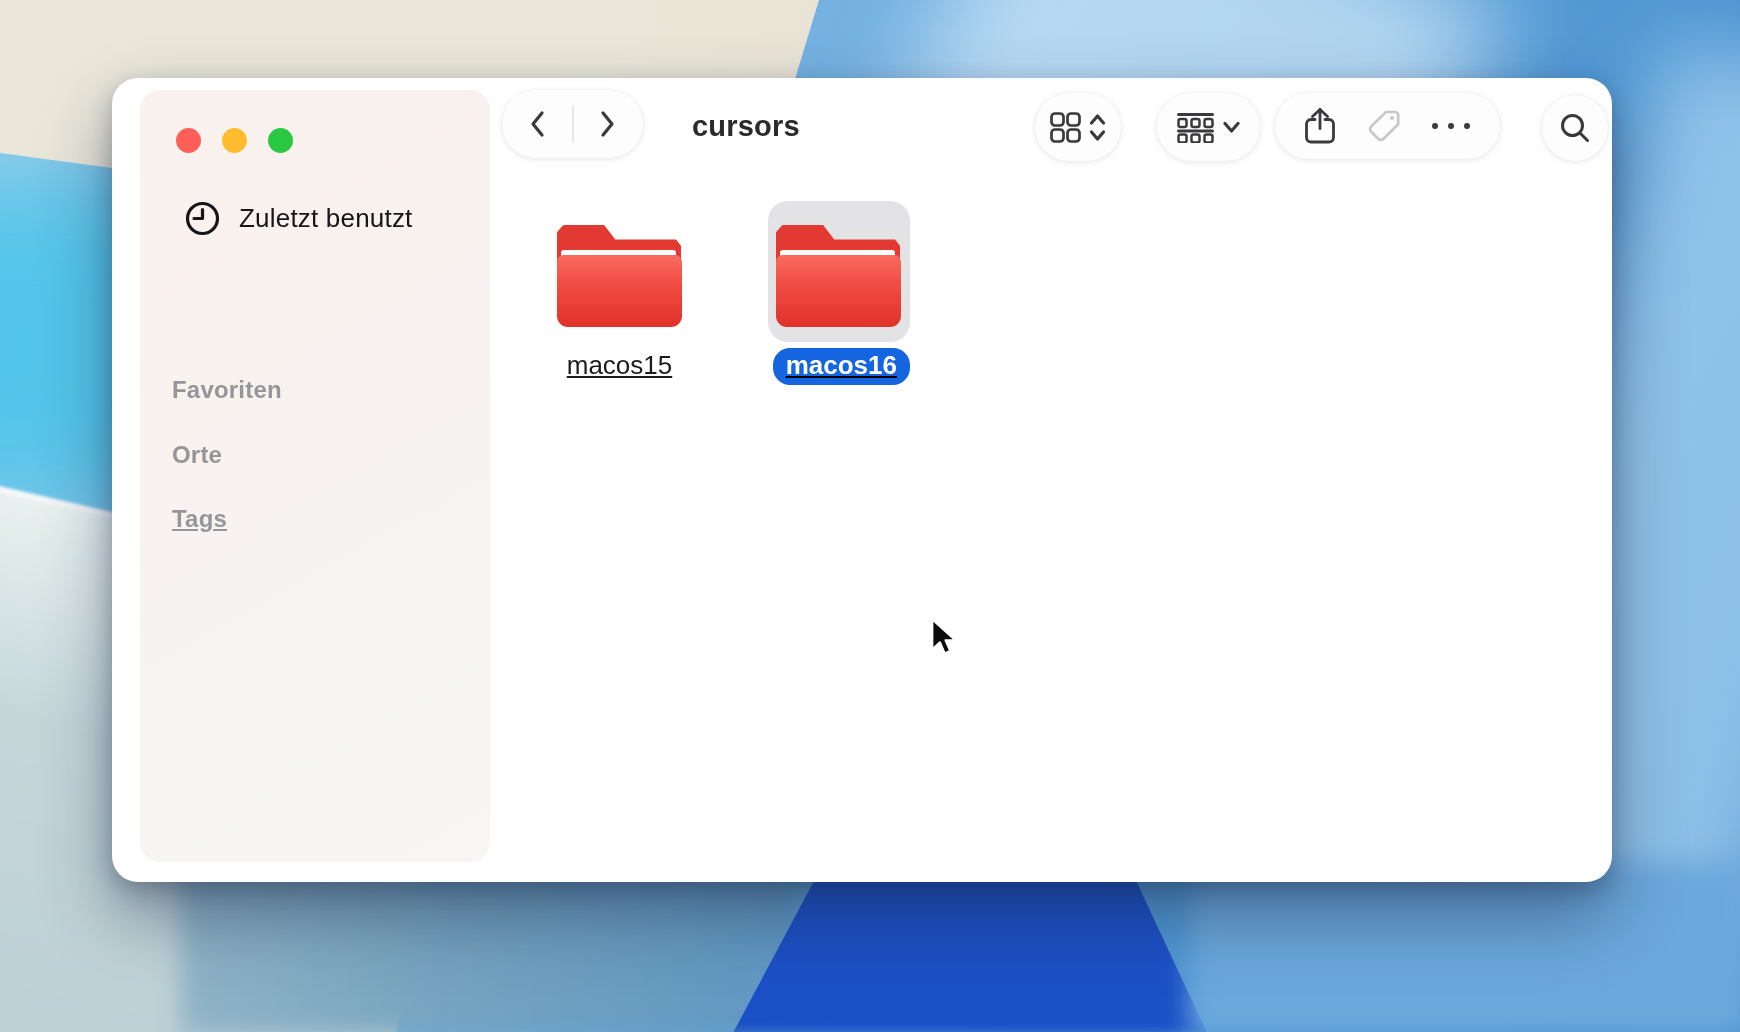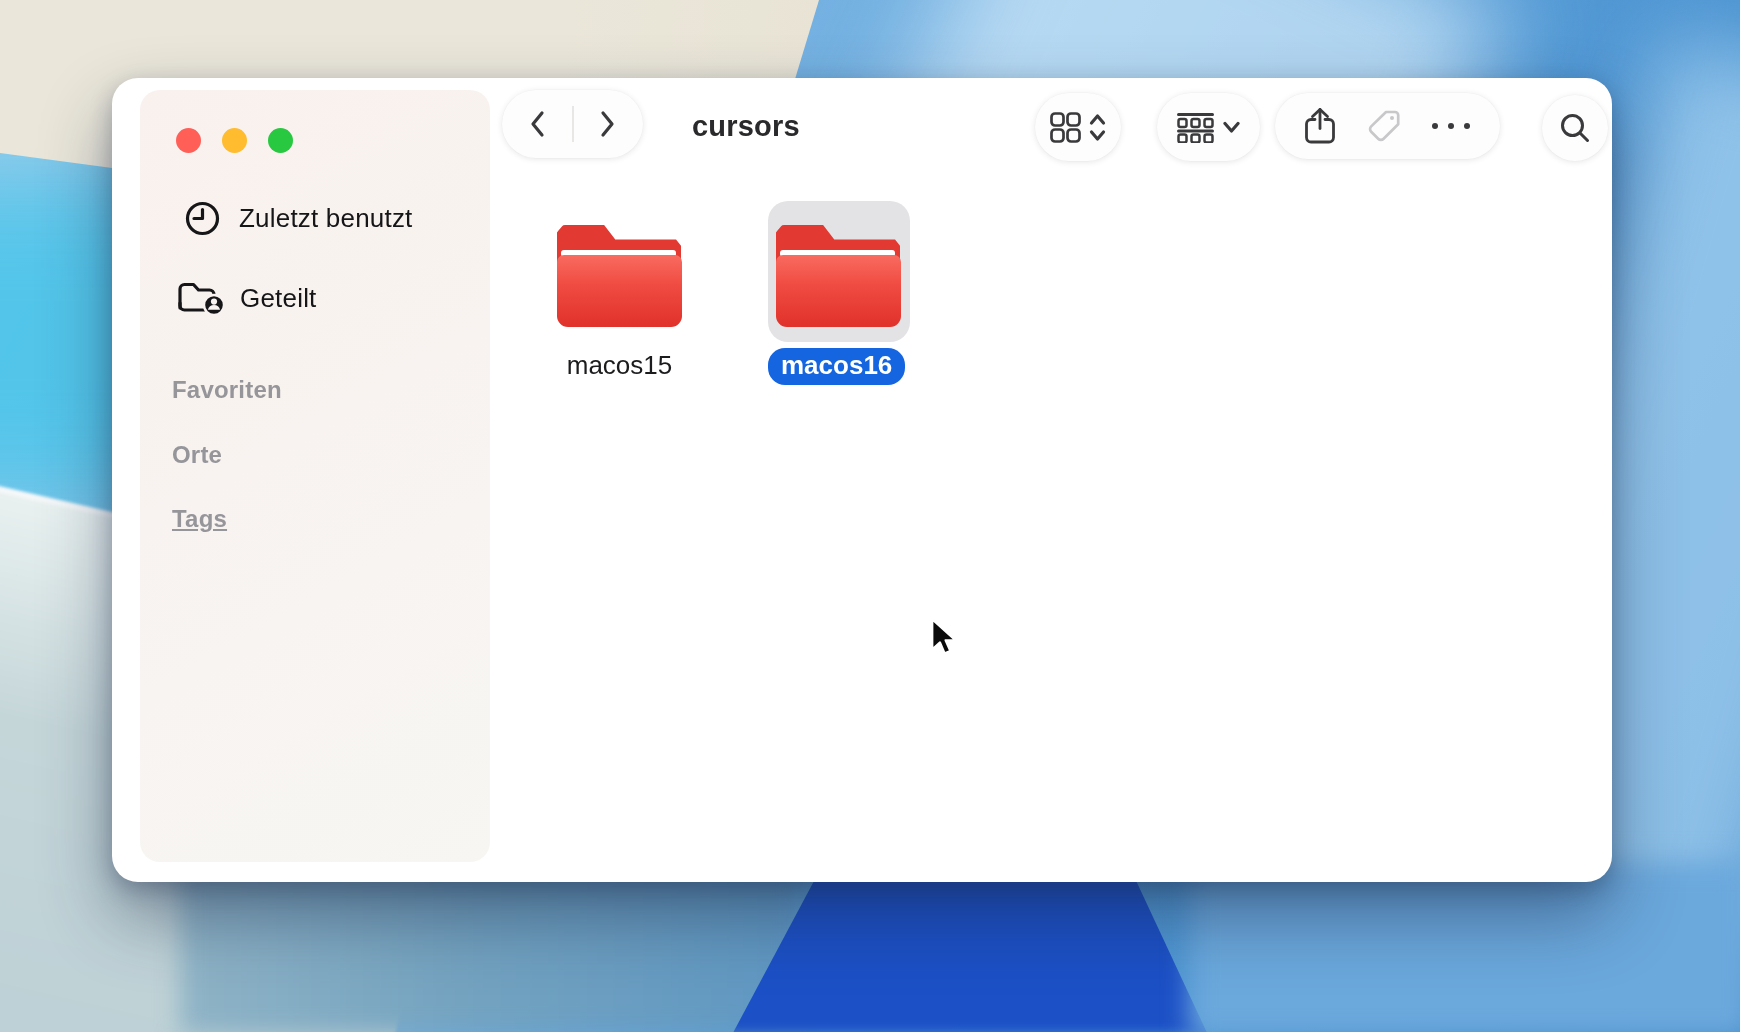--- a/index.html
+++ b/index.html
@@ -77,22 +77,22 @@
   .folder-1{left:445px;top:145px;}
   .folder-2{left:664px;top:145px;}
   .folder .back{position:absolute;left:0;right:1px;top:2px;height:40px;background:#e23a33;
     clip-path:polygon(0 100%,0 18%,5% 0,38% 0,47% 36%,96% 36%,100% 52%,100% 100%);
     border-radius:8px 8px 0 0;}
   .folder .stripe{position:absolute;left:4px;right:6px;top:27px;height:7px;background:#fff;border-radius:3px;}
   .folder .front{position:absolute;left:0;right:0;top:32px;bottom:0;
     background:linear-gradient(180deg,#f96b60 0%,#f04b42 42%,#e0312a 100%);
     border-radius:7px 7px 11px 11px;}
   .file-label{position:absolute;font-size:26px;color:#1c1c1e;text-align:center;}
-  .label-1{left:445px;top:272px;width:125px;}
-  .label-wrap-2{position:absolute;left:656px;top:270px;width:142px;display:flex;justify-content:flex-start;}
+  .label-1{left:445px;top:272px;width:125px;text-decoration:underline;}
+  .label-wrap-2{position:absolute;left:656px;top:270px;width:142px;display:flex;justify-content:flex-end;text-decoration:underline;}
   .name-pill{background:#1565e1;color:#ffffff;font-size:26px;font-weight:600;
     padding:2px 13px 4px 13px;border-radius:17px;}
   
   .cursor{position:absolute;left:930px;top:618px;}
   svg{display:block;}
 </style>
 </head>
 <body>
 
 <div class="wallpaper">
@@ -118,30 +118,20 @@
     </div>
 
     <div class="side-row row-recent">
       <svg class="ic ic-clock" viewBox="0 0 37 37">
         <circle cx="18.5" cy="18.5" r="15" fill="none" stroke="#161618" stroke-width="3.2"></circle>
         <path d="M18.5 18.5 V9.5 M18.5 18.5 H10" fill="none" stroke="#161618" stroke-width="3.2" stroke-linecap="round"></path>
       </svg>
       <span class="side-label">Zuletzt benutzt</span>
     </div>
 
-    <div class="side-row row-shared">
-      <svg class="ic ic-sharedfolder" viewBox="0 0 48 40">
-        <path d="M4 30 V11 a4.5 4.5 0 0 1 4.5-4.5 h9 l5 5.5 h11 a4.5 4.5 0 0 1 4.5 4.5 v1" fill="none" stroke="#161618" stroke-width="3.2" stroke-linecap="round" stroke-linejoin="round"></path>
-        <path d="M4 25 v2.5 a4.5 4.5 0 0 0 4.5 4.5 h20" fill="none" stroke="#161618" stroke-width="3.2" stroke-linecap="round"></path>
-        <circle cx="38" cy="27" r="10" fill="#161618" stroke="#f8f3f0" stroke-width="2.4"></circle>
-        <circle cx="38" cy="23.6" r="3.1" fill="#f8f3f0"></circle>
-        <path d="M31.9 31.8 a6.3 6.3 0 0 1 12.2 0 z" fill="#f8f3f0"></path>
-      </svg>
-      <span class="side-label">Geteilt</span>
-    </div>
 
     <div class="side-section sec-favoriten">Favoriten</div>
     <div class="side-section sec-orte">Orte</div>
     <div class="side-section sec-tags">Tags</div>
   </div>
 
   <div class="pill nav-pill">
     <div class="nav-half">
       <svg width="17" height="28" viewBox="0 0 17 28">
         <polyline points="13,3 4,14 13,25" fill="none" stroke="#3a3a3c" stroke-width="3.2" stroke-linecap="round" stroke-linejoin="round"></polyline>

